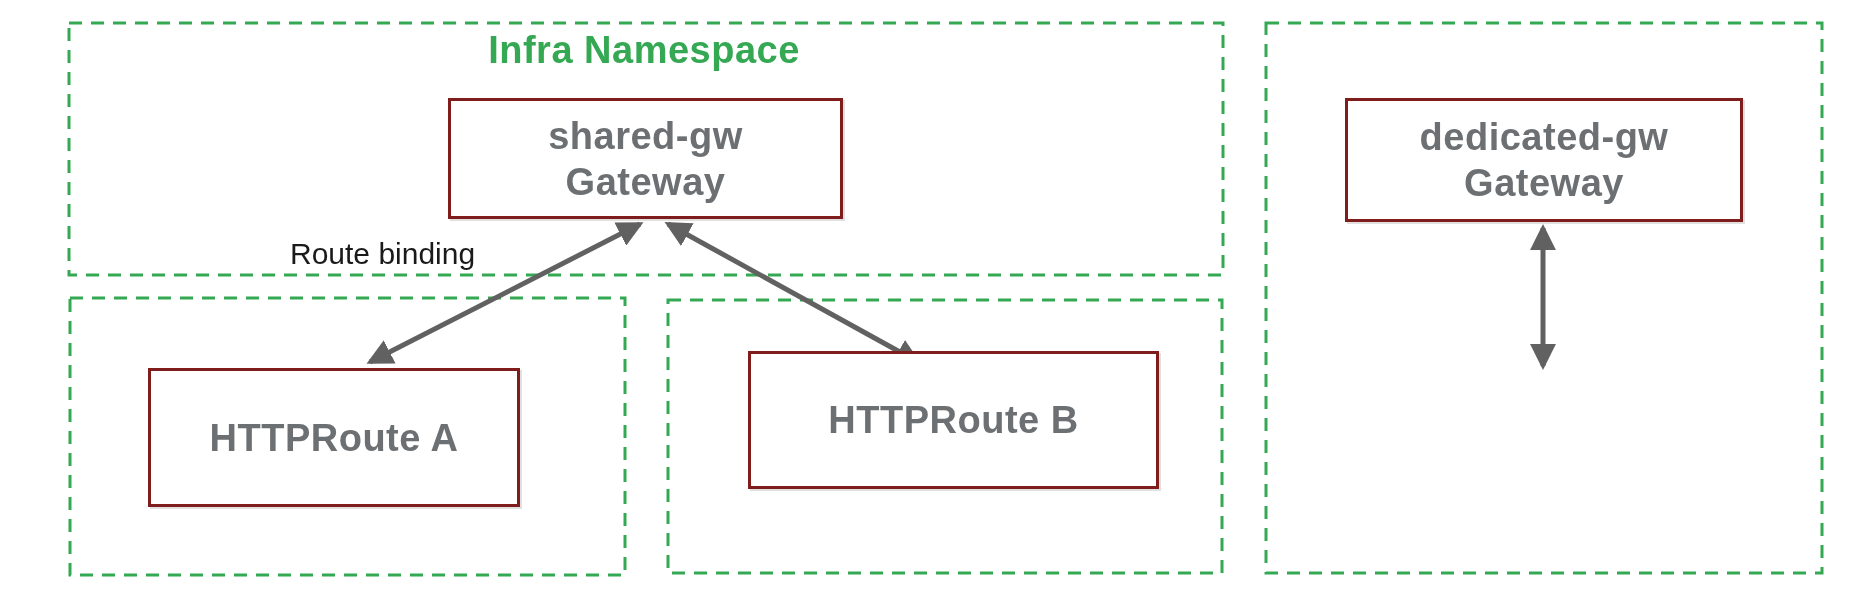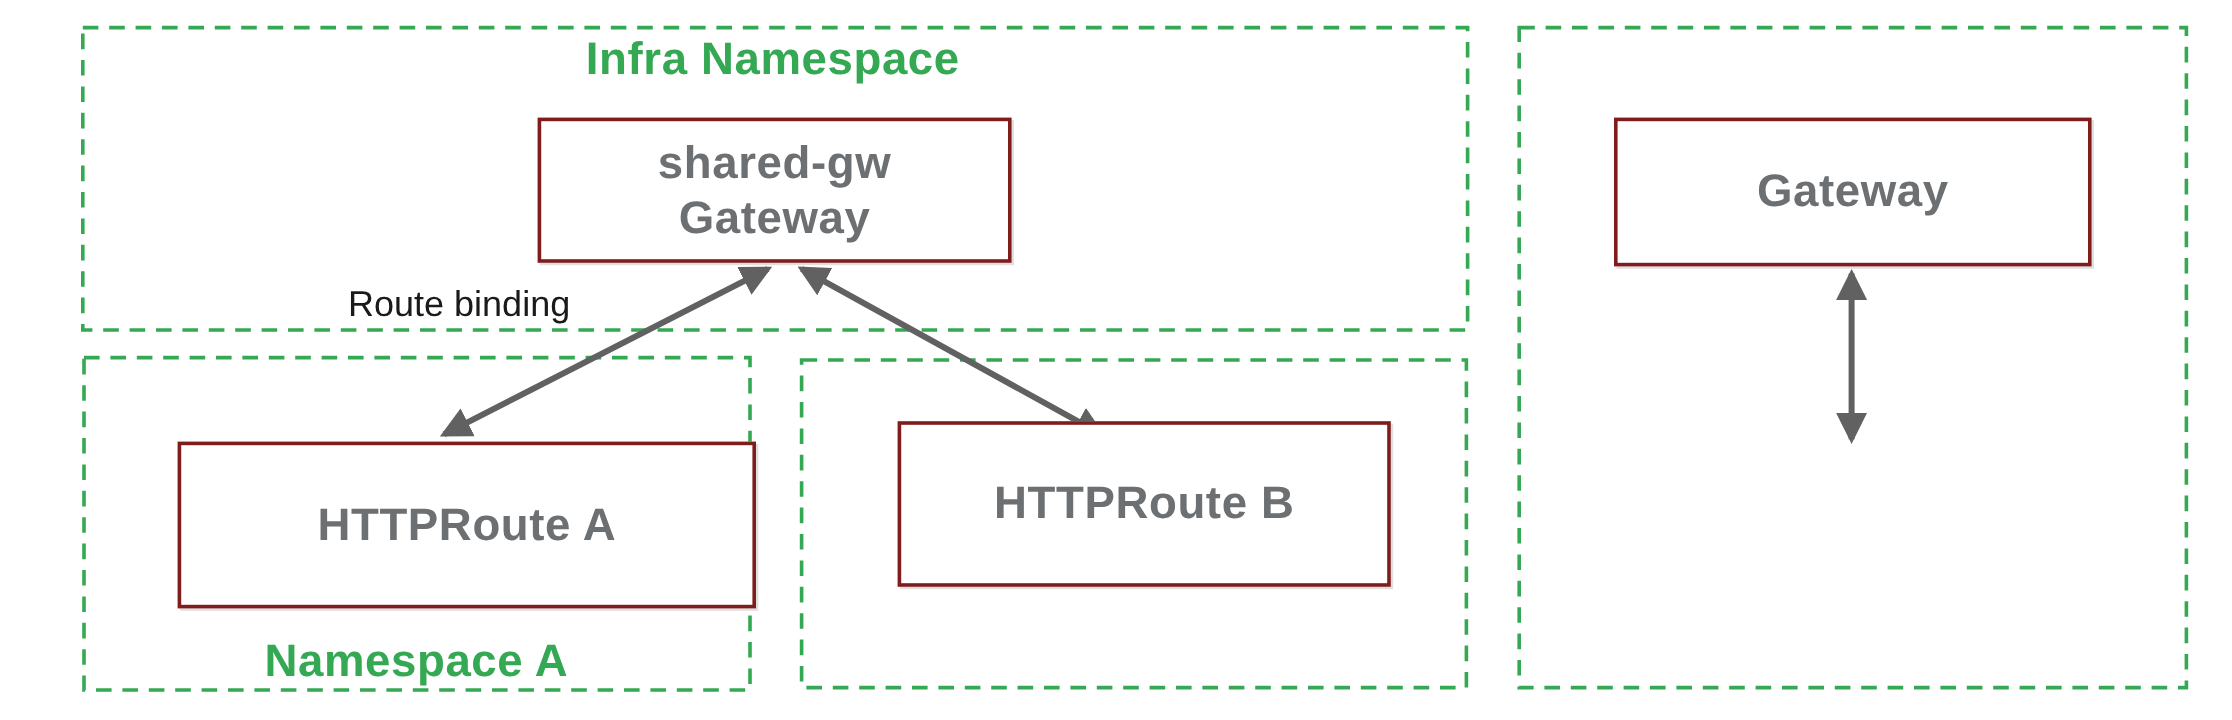--- a/index.html
+++ b/index.html
@@ -66,31 +66,31 @@
     <rect x="70" y="298" width="555" height="277" fill="none" stroke="#34a853" stroke-width="3" stroke-dasharray="13 9"></rect>
     <rect x="668" y="300" width="554" height="273" fill="none" stroke="#34a853" stroke-width="3" stroke-dasharray="13 9"></rect>
     <rect x="1266" y="23" width="556" height="550" fill="none" stroke="#34a853" stroke-width="3" stroke-dasharray="13 9"></rect>
 
     <line x1="640" y1="224" x2="370" y2="362" stroke="#616161" stroke-width="5" marker-start="url(#ah)" marker-end="url(#ah)"></line>
     <line x1="668" y1="224" x2="918" y2="362" stroke="#616161" stroke-width="5" marker-start="url(#ah)" marker-end="url(#ah)"></line>
     <line x1="1543" y1="228" x2="1543" y2="366" stroke="#616161" stroke-width="5" marker-start="url(#ah)" marker-end="url(#ah)"></line>
   </svg>
 
   <div class="ns-label" style="left:644px; top:29px;">Infra Namespace</div>
-  <div class="ns-label" style="left:347px; top:530px;">Namespace A</div>
 
   <div class="node-box" style="left:448px; top:98px; width:395px; height:121px;">
     <span>shared-gw</span>
     <span>Gateway</span>
   </div>
 
   <div class="node-box" style="left:1345px; top:98px; width:398px; height:124px;">
+    <span>dedicated-gw</span>
     <span>Gateway</span>
   </div>
 
-  <div class="node-box" style="left:148px; top:368px; width:482px; height:139px;">HTTPRoute A</div>
+  <div class="node-box" style="left:148px; top:368px; width:372px; height:139px;">HTTPRoute A</div>
 
   <div class="node-box" style="left:748px; top:351px; width:411px; height:138px;">HTTPRoute B</div>
 
 
   <div class="annotation" style="left:290px; top:237px;">Route binding</div>
 
 </div>
 
 </body></html>

